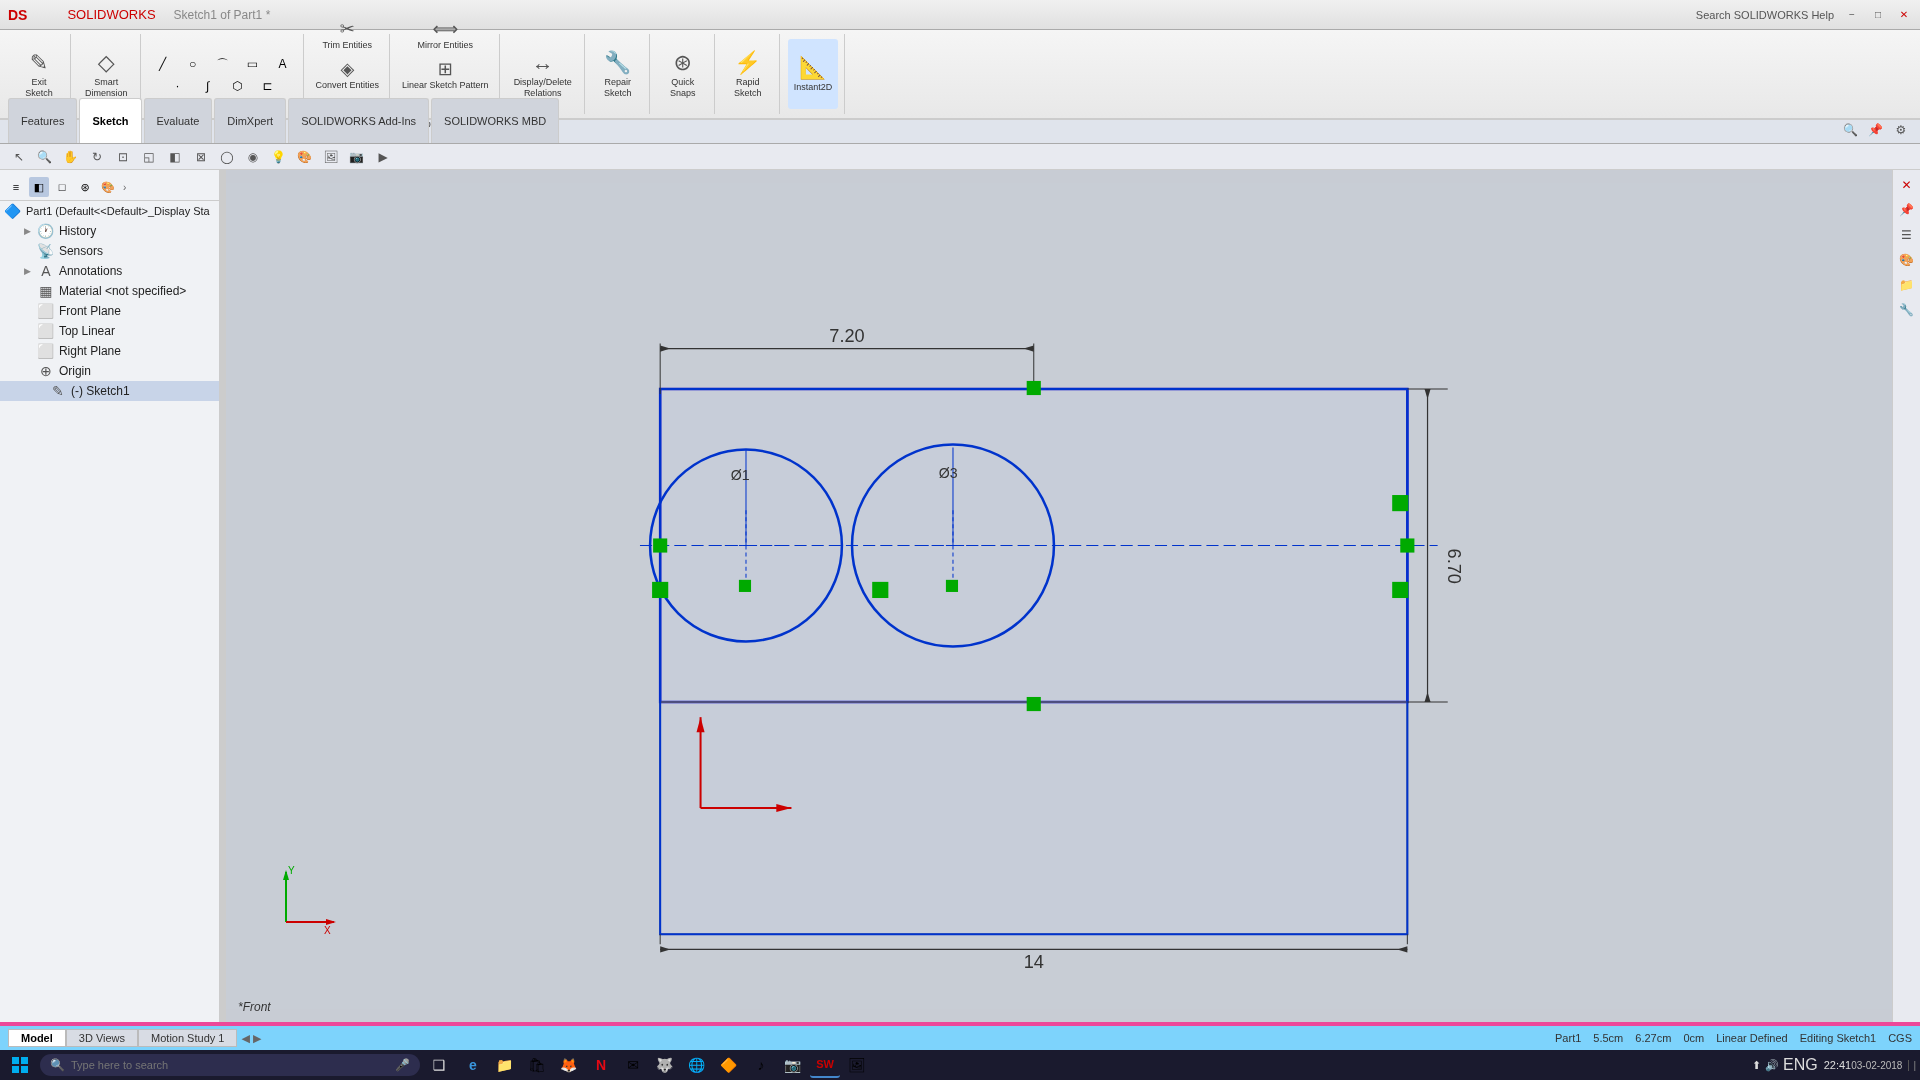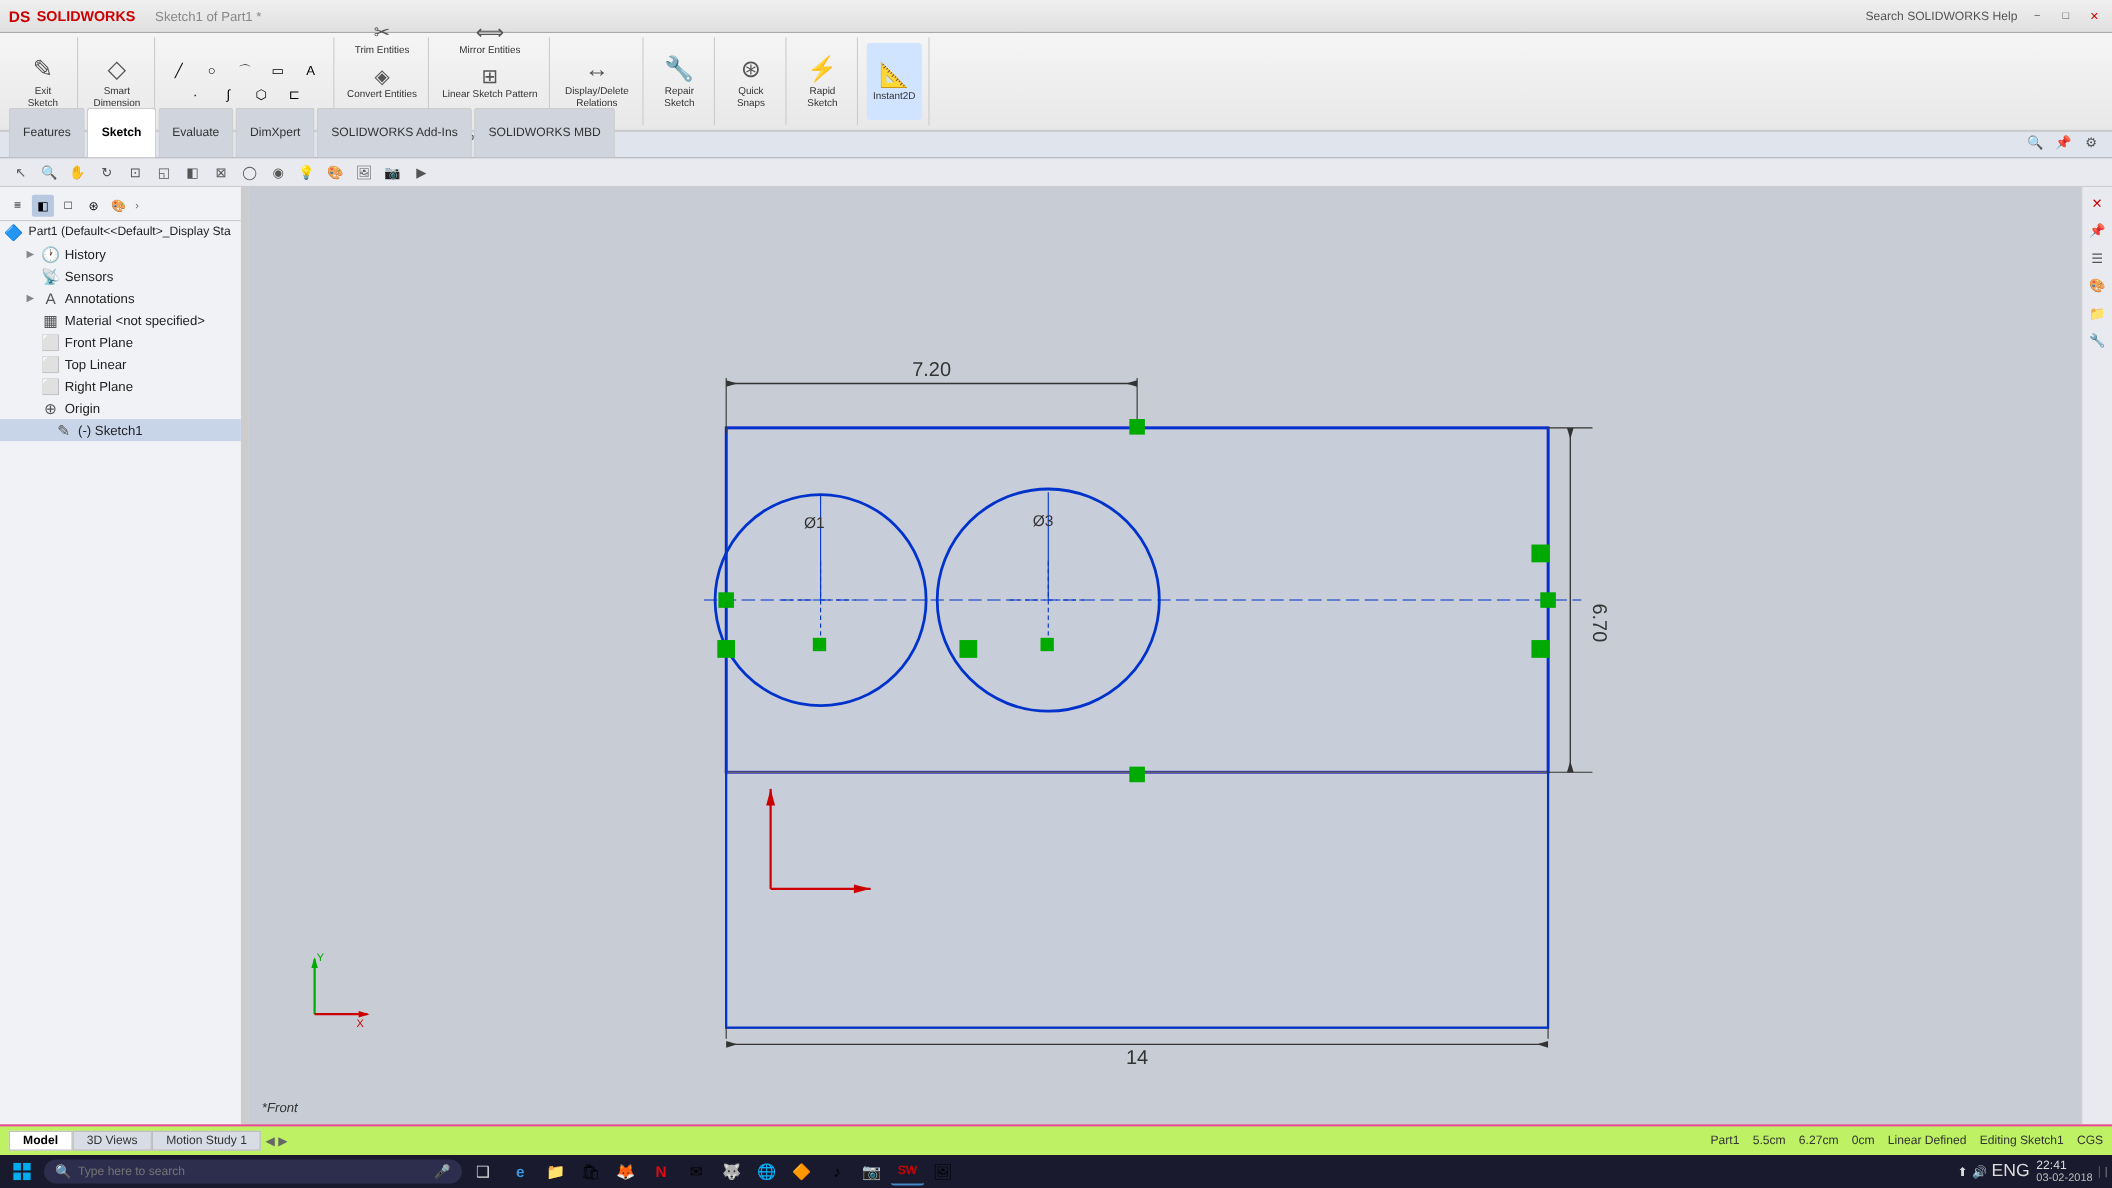--- a/index.html
+++ b/index.html
@@ -194,22 +194,22 @@
     
     #sketch-svg {
       position: absolute;
       top: 0; left: 0;
       width: 100%; height: 100%;
     }
 
     
     #bottom-bar {
       height: 28px;
-      background: #bef264;
-      border-top: 2px solid #ec4899;
+      background: #7dd3fc;
+      border-top: 4px solid #ec4899;
       display: flex;
       align-items: center;
       padding: 0 8px;
       gap: 12px;
       font-size: 11px;
       color: #333;
     }
     .bottom-tabs {
       display: flex;
       gap: 0;
@@ -286,21 +286,21 @@
       background: #ccc;
       cursor: col-resize;
     }
   </style>
 </head>
 <body>
 
 <div id="titlebar">
   <div id="titlebar-left">
     <span class="sw-logo">DS</span>
-    <span style="font-weight:bold;color:#cc0000;font-size:13px;">SOLIDWORKS</span>
+    <span style="font-weight:normal;color:#cc0000;font-size:13px;margin-left:34px;">SOLIDWORKS</span>
     <span style="color:#888;font-size:12px;margin-left:12px;">Sketch1 of Part1 *</span>
   </div>
   <div class="titlebar-right">
     <span style="color:#555;font-size:11px;">Search SOLIDWORKS Help</span>
     <span class="win-btn">−</span>
     <span class="win-btn">□</span>
     <span class="win-btn" style="color:#c00;">✕</span>
   </div>
 </div>
 
@@ -678,19 +678,19 @@
     <div class="tapp" style="color:#cc0000;font-weight:bold;font-size:11px;border-bottom:2px solid #4488cc;">SW</div>
     <div class="tapp" style="font-size:14px;">🖼</div>
   </div>
 
   <div class="taskbar-right">
     <div class="tray-icons">
       <span style="font-size:11px;color:#ddd;">⬆</span>
       <span style="font-size:11px;color:#ddd;">🔊</span>
       <span style="font-size:16px;color:#ddd;">ENG</span>
     </div>
-    <div style="display:flex;flex-direction:column;cursor:pointer;">
+    <div style="display:flex;flex-direction:row;align-items:center;cursor:pointer;">
       <span style="font-size:11px;color:#ddd;">22:41</span>
       <span style="font-size:10px;color:#bbb;">03-02-2018</span>
     </div>
     <span style="font-size:10px;color:#888;border-left:1px solid #555;padding-left:4px;">|</span>
   </div>
 </div>
 
 </body></html>

